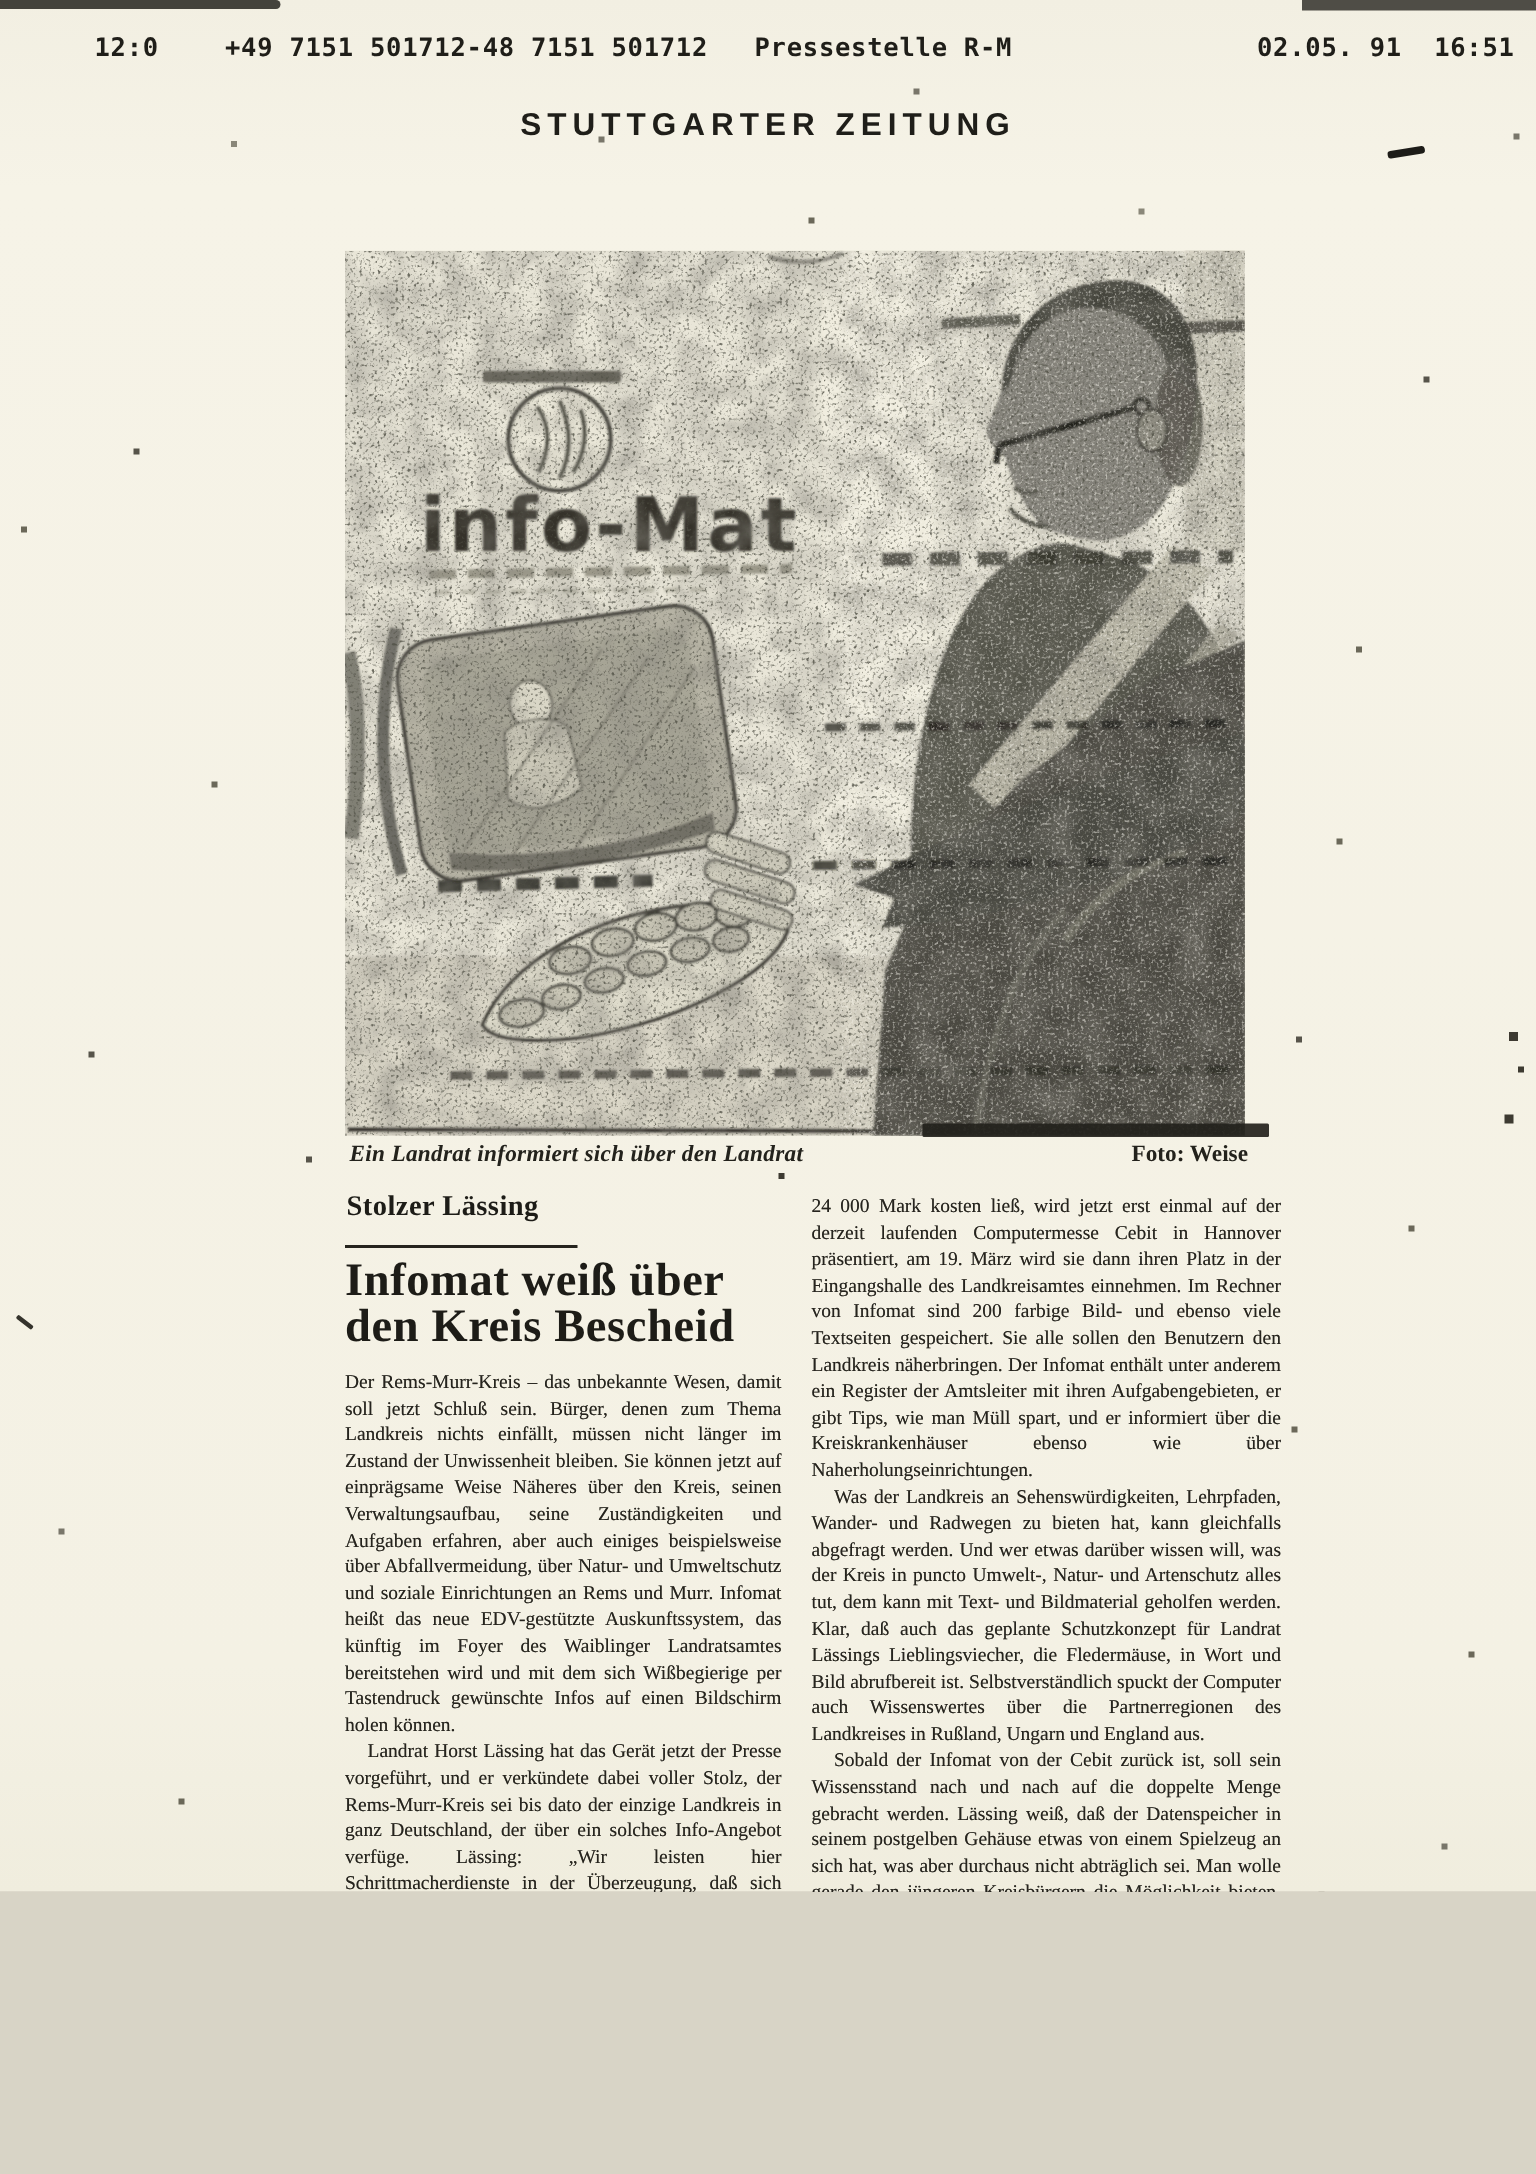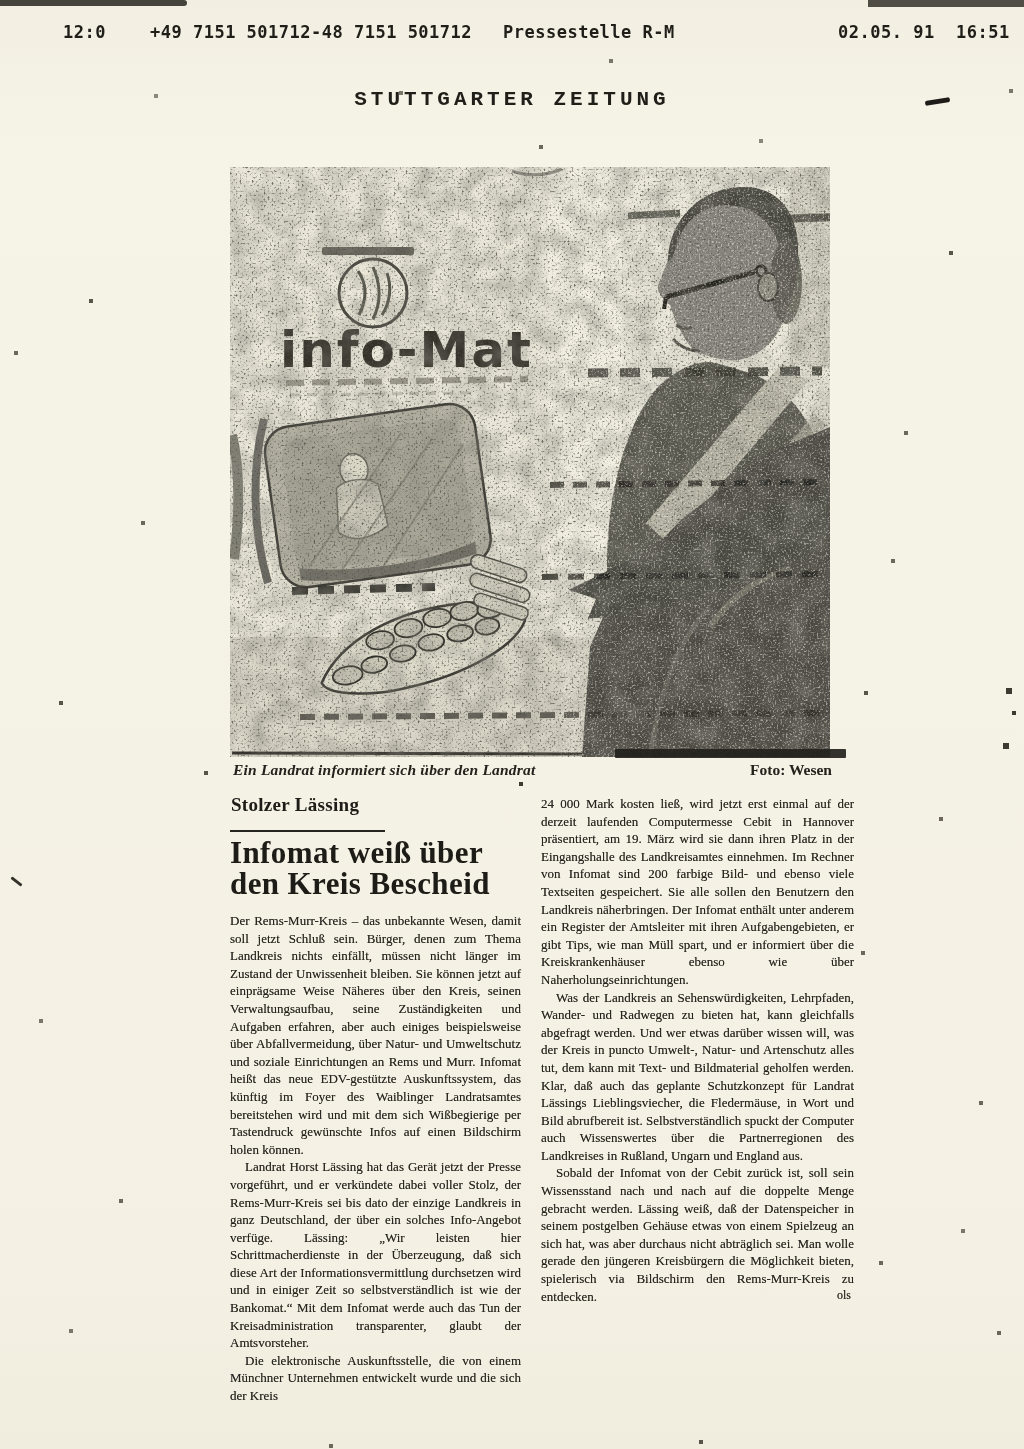--- a/index.html
+++ b/index.html
@@ -1,29 +1,29 @@
 <!DOCTYPE html>
 <html><head>
 <meta charset="utf-8">
 <style>
   html,body{margin:0;padding:0;background:#d8d4c6;}
   .page{
-    position:relative;width:1024px;height:1449px;overflow:hidden;
+    position:relative;width:1024px;height:1261px;overflow:hidden;
     background:linear-gradient(180deg,#f2efe2 0%,#f6f3e7 10%,#f4f1e4 88%,#f0edde 100%);
     font-family:"Liberation Serif","DejaVu Serif",serif;color:#26241e;
   }
   
   .fax-header span{
     position:absolute;top:22px;font-family:"DejaVu Sans Mono",monospace;
     font-size:17px;font-weight:bold;color:#1f1e19;white-space:pre;letter-spacing:.5px;
   }
   .fh-1{left:63px;} .fh-2{left:150px;} .fh-3{left:503px;text-align:right;} .fh-4{left:838px;}
   
-  .masthead{position:absolute;left:0;top:88px;width:1024px;text-align:center;
-    font-family:Liberation Mono, monospace;color:#1f1e19;}
+  .masthead{position:absolute;left:0;top:72px;width:1024px;text-align:center;
+    font-family:Liberation Sans, sans-serif;color:#1f1e19;}
   .masthead .paper{font-size:21px;font-weight:bold;letter-spacing:4px;}
   .masthead .date{margin-top:12px;font-size:19px;font-weight:bold;letter-spacing:2px;}
   
   figure.photo{position:absolute;left:230px;top:167px;width:600px;height:590px;margin:0;}
   .photo-bottom-bar{position:absolute;left:615px;top:749px;width:231px;height:9px;
     background:#23221c;border-radius:1px;opacity:.92;}
   
   .caption-row{position:absolute;left:233px;top:761px;width:599px;display:flex;
     justify-content:space-between;align-items:baseline;font-size:15.5px;color:#23221c;text-align:right;}
   .caption-row .caption{font-style:italic;font-weight:600;letter-spacing:.2px;}
@@ -189,21 +189,21 @@
 
       <rect width="600" height="590" filter="url(#mottle)" opacity="0.55"></rect>
       <rect x="330" y="0" width="270" height="590" filter="url(#speckw)" opacity="0.5"></rect>
       <rect width="600" height="590" filter="url(#speck)" opacity="0.8"></rect>
     </svg>
   </figure>
   <div class="photo-bottom-bar"></div>
 
   <div class="caption-row">
     <span class="caption">Ein Landrat informiert sich über den Landrat</span>
-    <span class="credit">Foto: Wesen</span>
+    <span class="credit">Foto: Weise</span>
   </div>
 
   <article class="article">
     <div class="col-left">
       <div class="kicker">Stolzer Lässing</div>
       <h1 class="headline">
         <span>Infomat weiß über</span>
         <span>den Kreis Bescheid</span>
       </h1>
       <div class="body">

